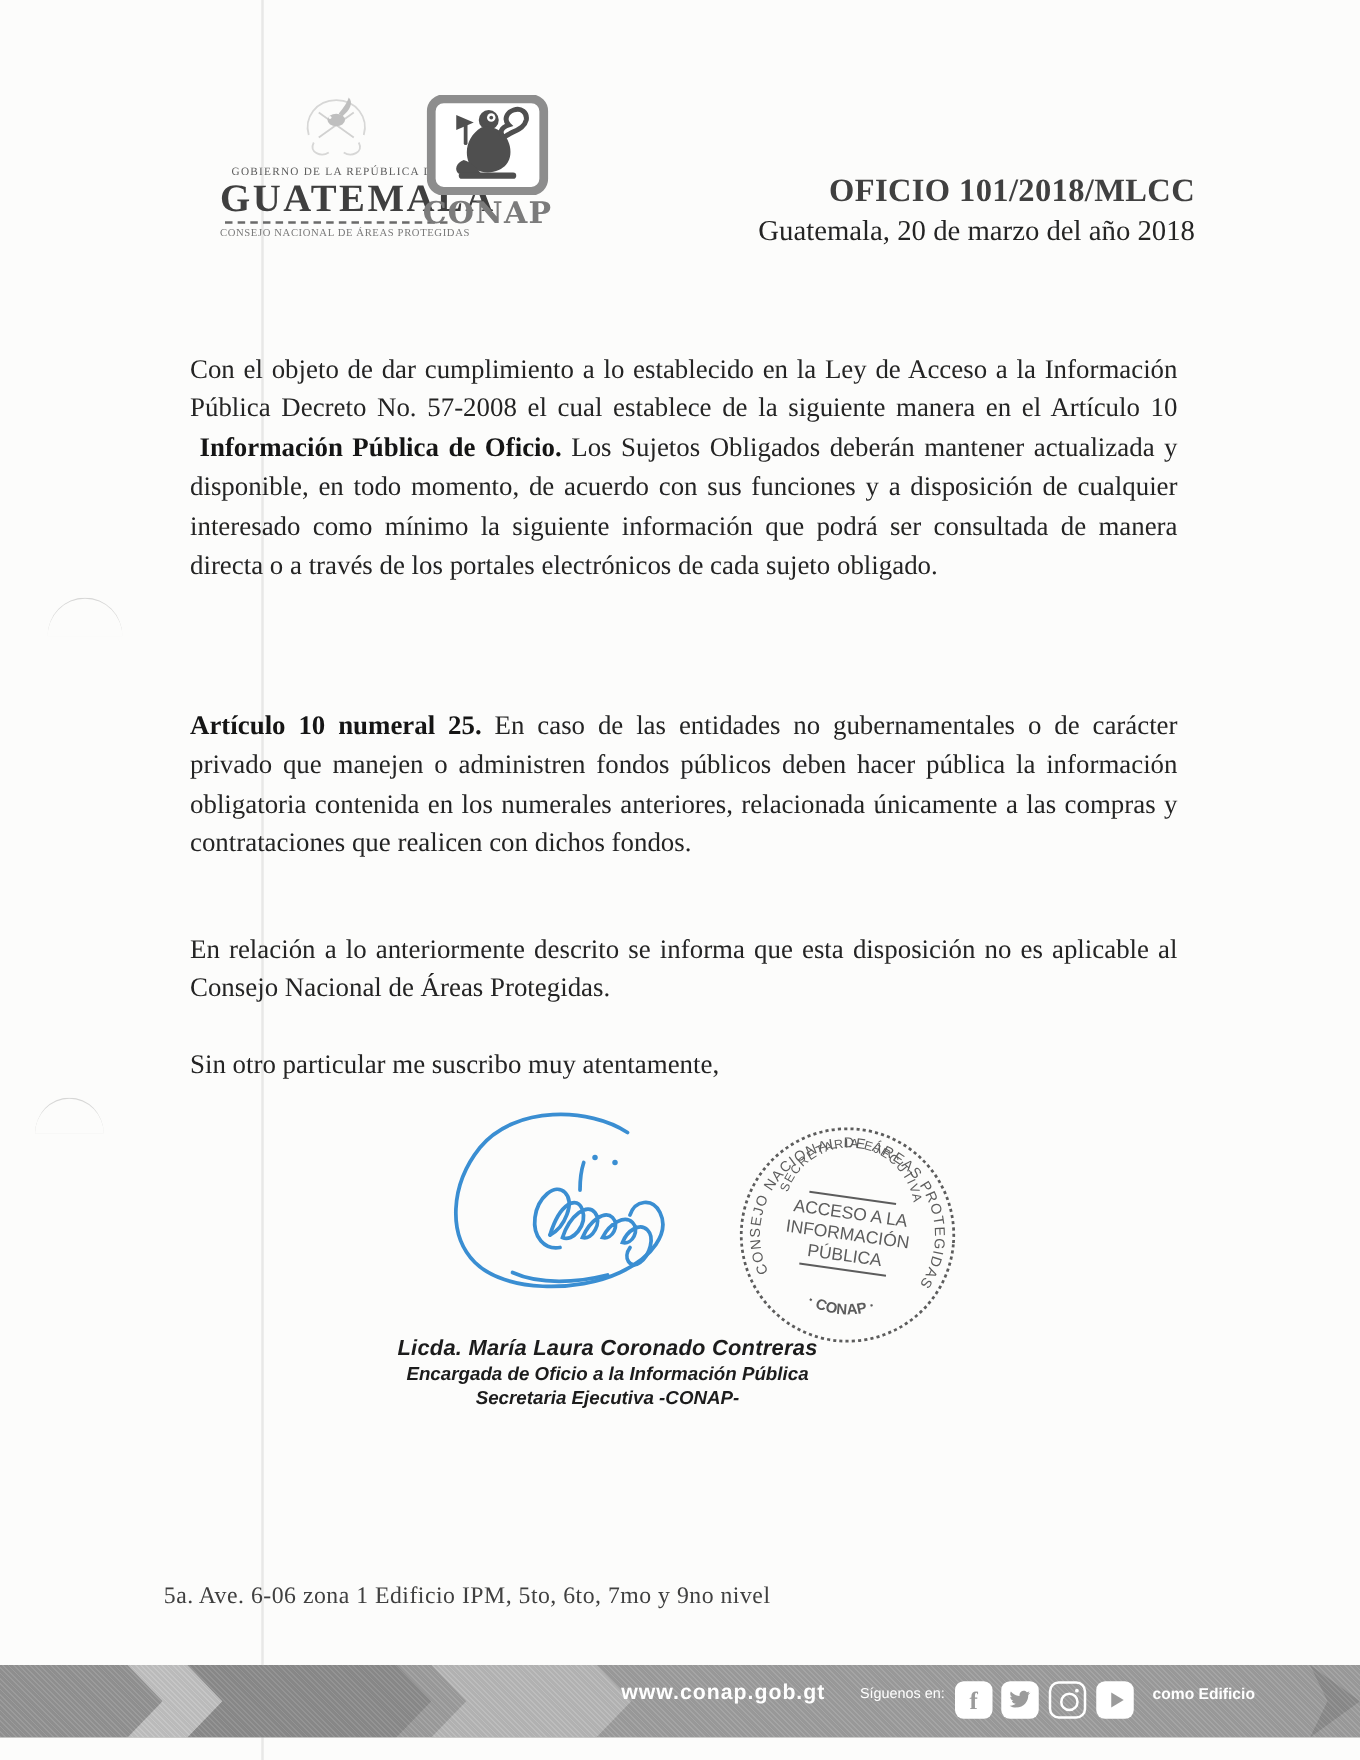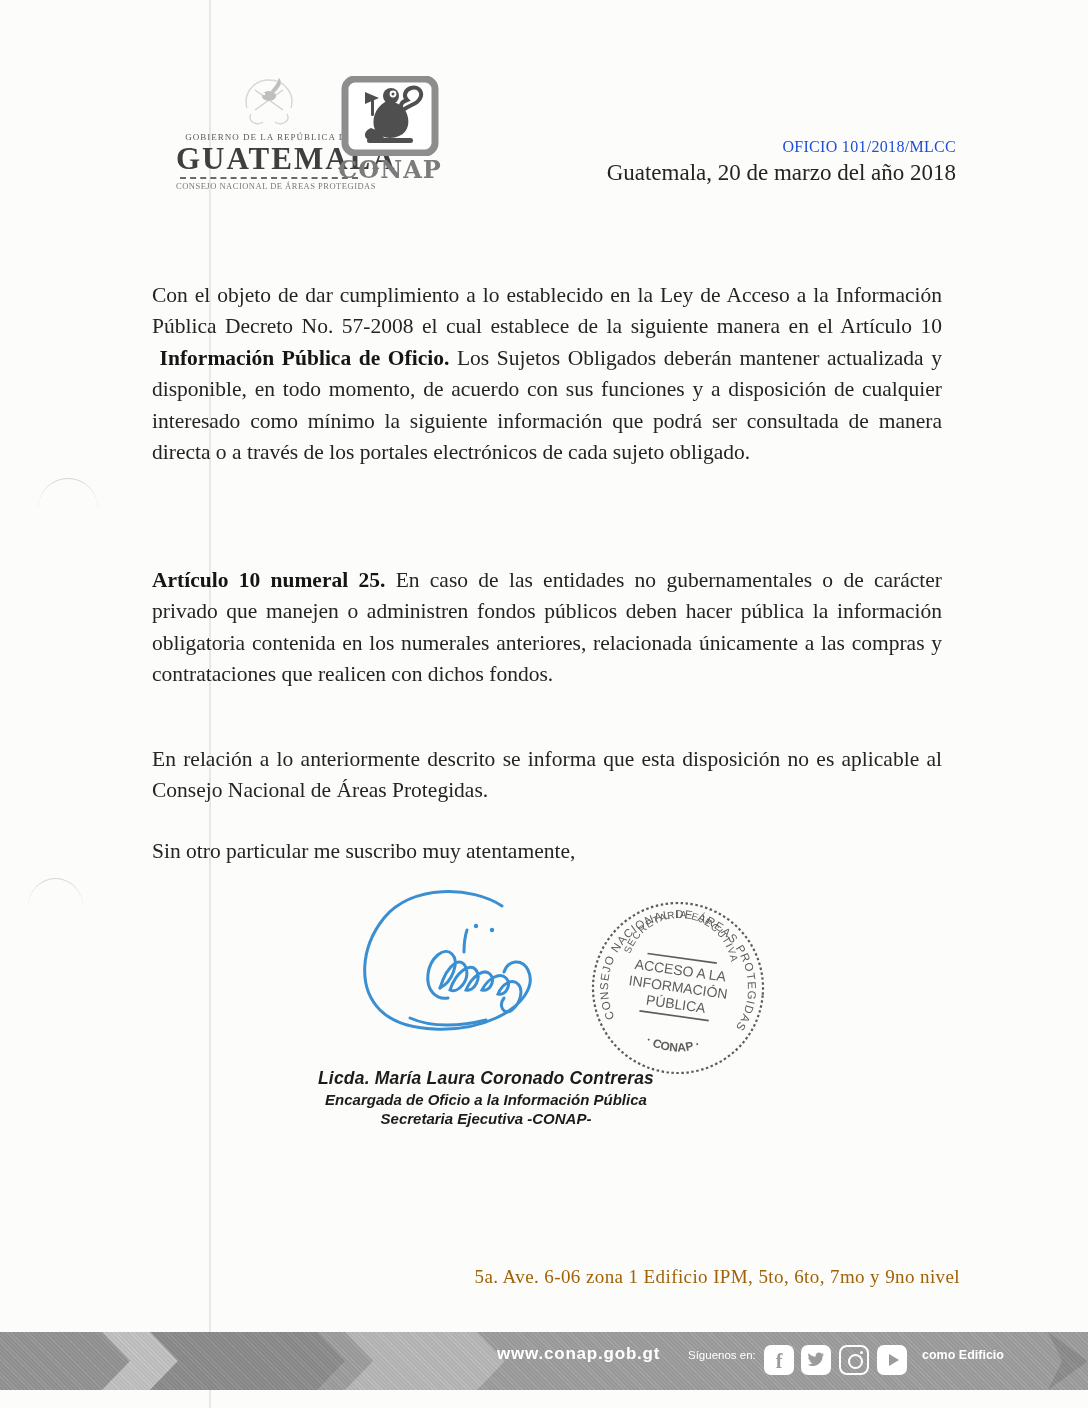--- a/index.html
+++ b/index.html
@@ -18,38 +18,38 @@
   .gov-top{font-size:9px; letter-spacing:1px; color:#5c5c5c; white-space:nowrap; margin-top:2px;}
   .gov-name{font-size:31px; font-weight:bold; letter-spacing:2px; color:#3f3f3f; line-height:1; margin-top:1px;}
   .gov-rule{border-bottom:2px dashed #6a6a6a; margin:3px 4px 2px 4px;}
   .gov-bottom{font-size:8.5px; letter-spacing:.5px; color:#787878; white-space:nowrap;}
 
   .conap-logo{position:absolute; left:338px; top:76px; width:104px; text-align:center;}
   .conap-frame{display:block; margin:0 auto;}
   .conap-word{font-family:"DejaVu Serif", serif; font-weight:bold; font-size:24px; color:#7b7b7b; letter-spacing:1px; line-height:1; margin-top:2px;}
 
   .ref-block{position:absolute; right:132px; top:138px; text-align:right; white-space:nowrap;}
-  .oficio{font-size:16px; font-weight:normal; color:#1d4ed8; letter-spacing:.3px;}
+  .oficio{font-size:26px; font-weight:bold; color:#404040; letter-spacing:.3px;}
   .dateline{font-size:23px; color:#242424; margin-top:4px;}
 
   
   .para{position:absolute; left:152px; width:790px; font-size:21.5px; line-height:31.5px; text-align:justify; color:#242424;}
   .p1{top:258px;} .p2{top:543px;} .p3{top:722px;} .p4{top:814px;}
   .para b{font-weight:bold; color:#151515;}
 
   
   .signature{position:absolute; left:352px; top:878px;}
   .stamp{position:absolute; left:588px; top:898px; transform:rotate(5deg); opacity:.88;}
   .sig-caption{position:absolute; left:236px; top:1068px; width:500px; text-align:center;
     font-family:"Liberation Sans", sans-serif; color:#1c1c1c;font-style:italic;}
   .sig-name{font-size:17.5px; font-weight:bold; letter-spacing:.2px;}
   .sig-role{font-size:15px; font-weight:600; margin-top:2px;}
 
   
-  .addr{position:absolute; left:160px; top:1266px; width:800px; text-align:right; color:#a16207;}
+  .addr{position:absolute; left:131px; top:1266px; width:800px; text-align:left; color:#404040;}
   .addr-l1{font-size:19px; letter-spacing:.4px;}
   .addr-l2{font-size:19px; margin-top:5px; letter-spacing:.4px;}
 
   .bar{position:absolute; left:0; top:1332px; width:1088px; height:58px; background:#9e9e9e; overflow:hidden;}
   .bar::after{content:""; position:absolute; inset:0;
     background:repeating-linear-gradient(45deg, rgba(255,255,255,.07) 0 1px, rgba(0,0,0,.04) 1px 3px);}
   .chev{position:absolute; top:0; height:58px;}
   .bar-text{position:absolute; font-family:"Liberation Sans", sans-serif; color:#ffffff; z-index:3; white-space:nowrap;}
   .site{left:497px; top:1344px; font-size:17px; font-weight:bold; letter-spacing:.8px;}
   .follow{left:688px; top:1349px; font-size:11.5px;}

